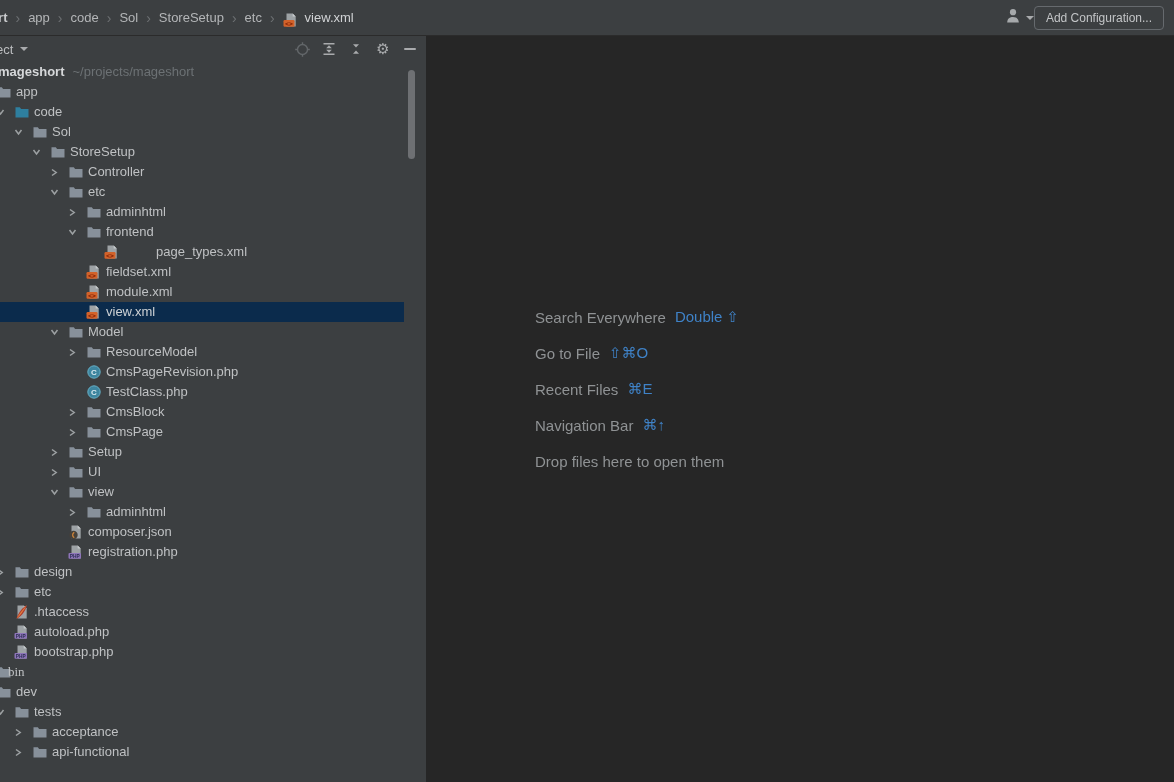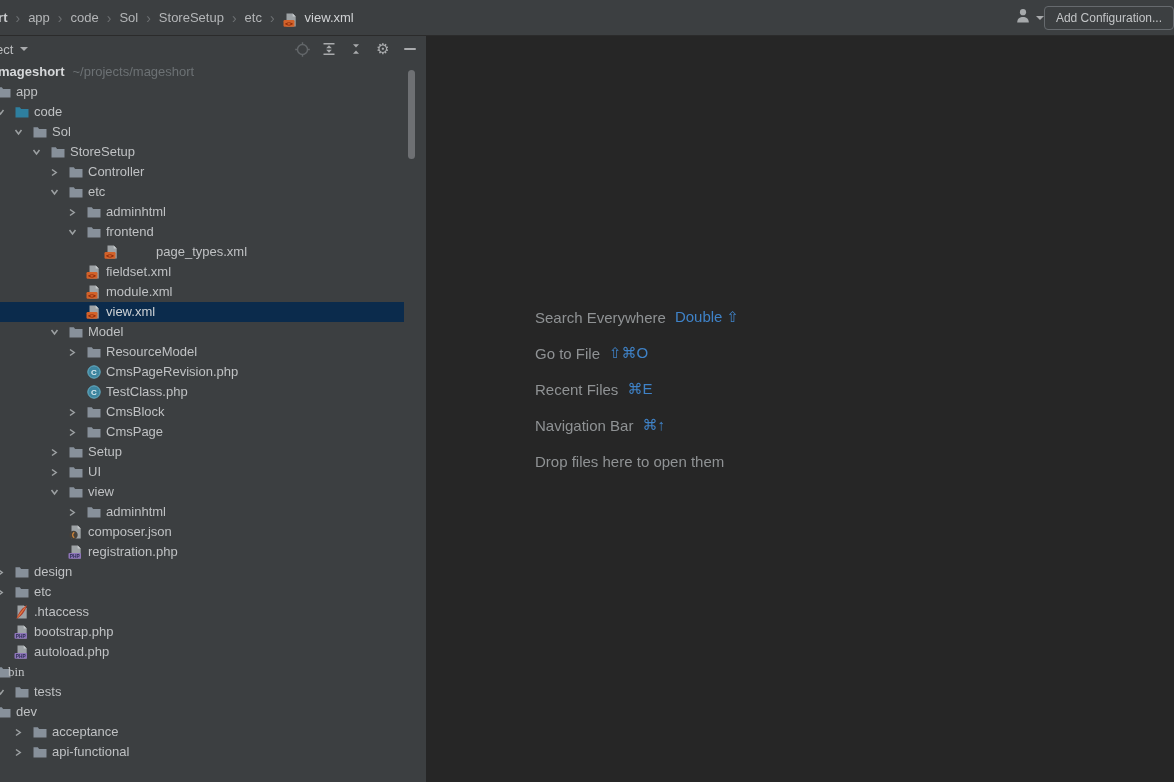--- a/index.html
+++ b/index.html
@@ -10,21 +10,21 @@
   .topbar{position:absolute;top:0;left:0;width:1174px;height:36px;background:#3c3f41;
           border-bottom:1px solid #2b2b2b;box-sizing:border-box;display:flex;
           align-items:center;justify-content:space-between;}
   .breadcrumbs{display:flex;align-items:center;margin-left:-60px;font-size:13px;
                color:#b4b6b8;white-space:nowrap;}
   .crumb{padding:0 1px;cursor:default;}
   .crumb.first{font-weight:bold;color:#c9cbcd;}
   .crumb.last{color:#d0d2d4;}
   .sep{color:#6d7073;margin:0 7px;font-size:14px;}
   .bc-icon{display:inline-flex;margin:0 5px 0 1px;position:relative;top:2px;}
-  .topbar-right{display:flex;align-items:center;}
+  .topbar-right{display:flex;align-items:center;padding-right:10px;}
   .user{display:flex;align-items:center;gap:4px;cursor:pointer;}
   .caret-down{width:0;height:0;border-left:4px solid transparent;
               border-right:4px solid transparent;border-top:4px solid #a9abad;}
   .add-config{background:transparent;border:1px solid #666a6e;border-radius:4px;
               color:#c3c5c7;font-size:12px;font-family:inherit;padding:4px 11px;cursor:pointer;}
 
   
   .project-panel{position:absolute;top:36px;left:0;width:426px;height:746px;
                  background:#3c3f41;overflow:hidden;}
   .panel-header{position:relative;height:26px;}
@@ -463,61 +463,61 @@
         </div>
         <div class="trow">
           <span class="ticon" style="left: 14px;">
             <svg width="16" height="16" viewBox="0 0 16 16">
               <path d="M3.5 1.5 h6.2 l3 3 V14.5 h-9.2 Z" fill="#9da2a5"></path>
               <path d="M9.7 1.5 l3 3 h-3 Z" fill="#c6cacc"></path>
               <rect x="0.5" y="9" width="12.5" height="5.8" rx="1" fill="#8d74b8"></rect>
               <text x="6.7" y="13.8" font-size="4.8" font-weight="bold" fill="#2c2e52" text-anchor="middle">PHP</text>
             </svg>
           </span>
-          <span class="tlbl" style="left: 34px;">bootstrap.php</span>
+          <span class="tlbl" style="left: 34px;">autoload.php</span>
         </div>
         <div class="trow">
           <span class="ticon" style="left: 14px;">
             <svg width="16" height="16" viewBox="0 0 16 16">
               <path d="M3.5 1.5 h6.2 l3 3 V14.5 h-9.2 Z" fill="#9da2a5"></path>
               <path d="M9.7 1.5 l3 3 h-3 Z" fill="#c6cacc"></path>
               <rect x="0.5" y="9" width="12.5" height="5.8" rx="1" fill="#8d74b8"></rect>
               <text x="6.7" y="13.8" font-size="4.8" font-weight="bold" fill="#2c2e52" text-anchor="middle">PHP</text>
             </svg>
           </span>
-          <span class="tlbl" style="left: 34px;">autoload.php</span>
+          <span class="tlbl" style="left: 34px;">bootstrap.php</span>
         </div>
         <div class="trow">
           <span class="ticon" style="left: -4px;">
             <svg width="16" height="16" viewBox="0 0 16 16">
               <path d="M1.5 13.5 V3.2 h4.3 l1.3 1.9 h7.4 v8.4 Z" fill="#87909a"></path>
             </svg>
           </span>
           <span class="tlbl" style="left: 8px; font-family: Liberation Serif, serif;">bin</span>
         </div>
         <div class="trow">
+          <span class="ticon" style="left: -4px;">
+            <svg width="16" height="16" viewBox="0 0 16 16">
+              <path d="M1.5 13.5 V3.2 h4.3 l1.3 1.9 h7.4 v8.4 Z" fill="#87909a"></path>
+            </svg>
+          </span>
+          <span class="tlbl" style="left: 16px;">dev</span>
+        </div>
+        <div class="trow">
           <span class="chev" style="left: -4px;">
             <svg width="9" height="8" viewBox="0 0 9 8">
               <path d="M1.5 2 L4.5 6 L7.5 2" fill="none" stroke="#9da1a3" stroke-width="1.5"></path>
             </svg>
           </span>
           <span class="ticon" style="left: 14px;">
             <svg width="16" height="16" viewBox="0 0 16 16">
               <path d="M1.5 13.5 V3.2 h4.3 l1.3 1.9 h7.4 v8.4 Z" fill="#87909a"></path>
             </svg>
           </span>
           <span class="tlbl" style="left: 34px;">tests</span>
-        </div>
-        <div class="trow">
-          <span class="ticon" style="left: -4px;">
-            <svg width="16" height="16" viewBox="0 0 16 16">
-              <path d="M1.5 13.5 V3.2 h4.3 l1.3 1.9 h7.4 v8.4 Z" fill="#87909a"></path>
-            </svg>
-          </span>
-          <span class="tlbl" style="left: 16px;">dev</span>
         </div>
         <div class="trow">
           <span class="chev" style="left: 14px;">
             <svg width="8" height="9" viewBox="0 0 8 9">
               <path d="M2 1.5 L6.2 4.5 L2 7.5" fill="none" stroke="#9da1a3" stroke-width="1.5"></path>
             </svg>
           </span>
           <span class="ticon" style="left: 32px;">
             <svg width="16" height="16" viewBox="0 0 16 16">
               <path d="M1.5 13.5 V3.2 h4.3 l1.3 1.9 h7.4 v8.4 Z" fill="#87909a"></path>

